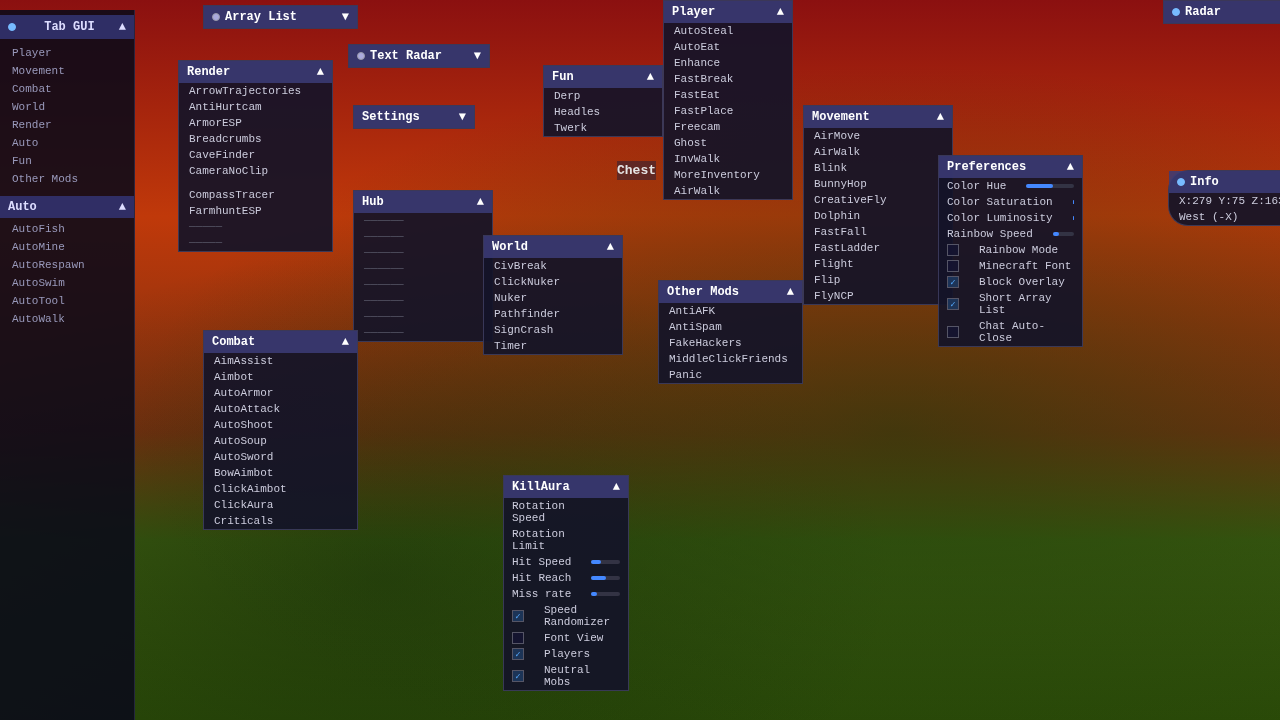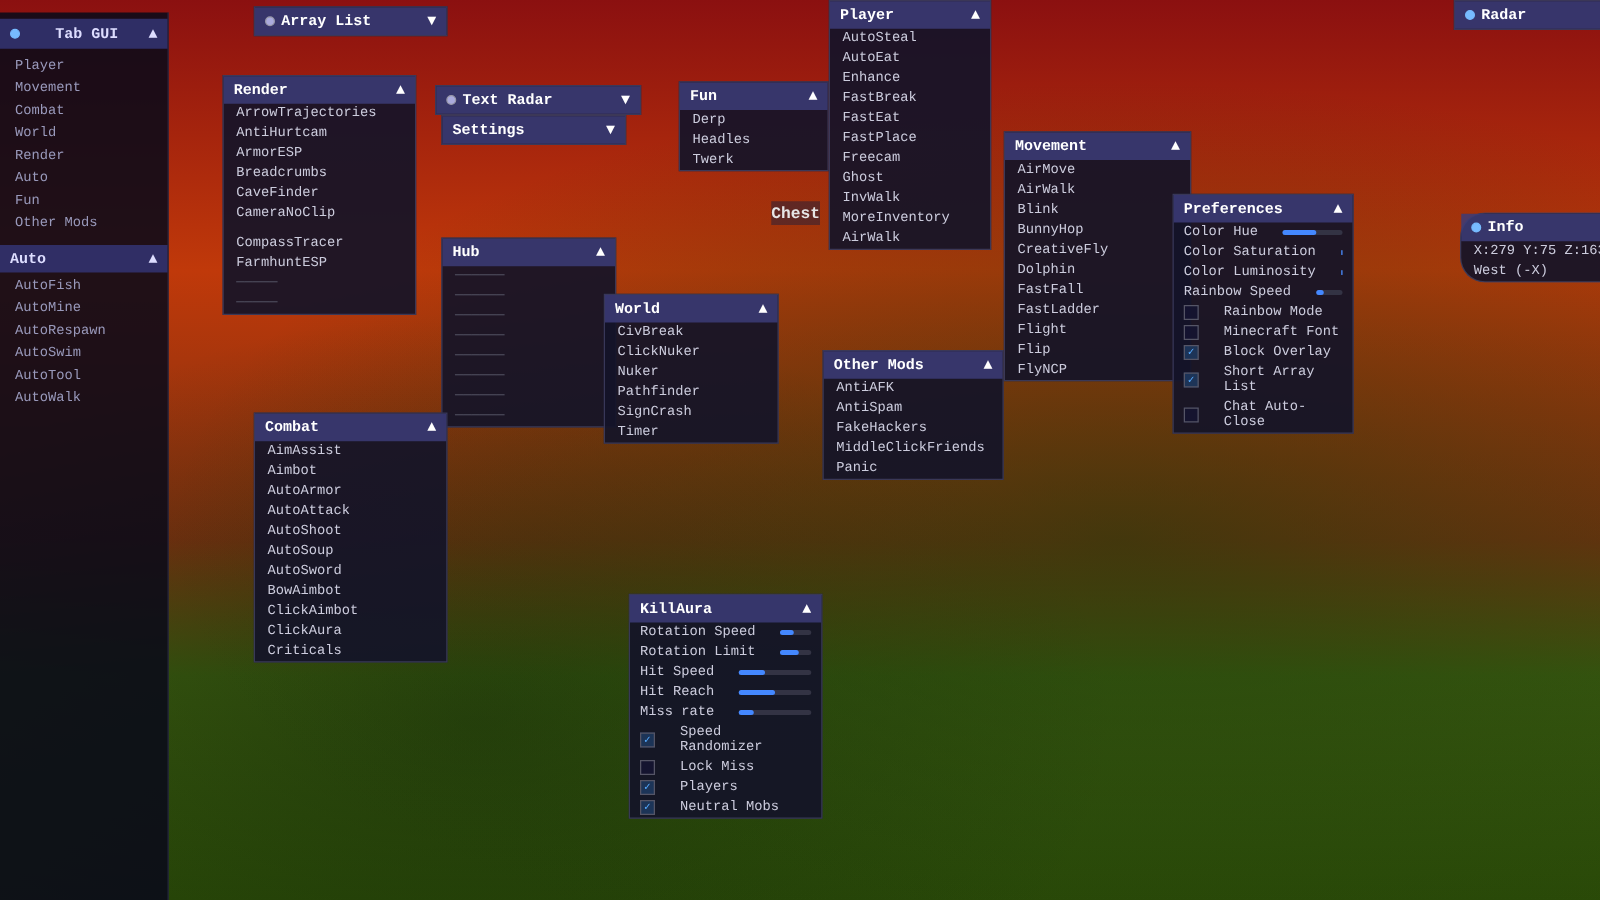--- a/index.html
+++ b/index.html
@@ -162,31 +162,31 @@
     }
     .slider-fill {
       height: 100%;
       background: #48f;
       border-radius: 2px;
     }
 
     
     #panel-tab-gui { left: 0; top: 10px; width: 135px; }
     #panel-array-list { left: 155px; top: 5px; width: 155px; }
-    #panel-text-radar { left: 300px; top: 68px; width: 165px; text-align: right; }
-    #panel-settings { left: 305px; top: 92px; width: 148px; }
+    #panel-text-radar { left: 300px; top: 44px; width: 142px; text-align: right; }
+    #panel-settings { left: 305px; top: 105px; width: 122px; }
     #panel-hub { left: 305px; top: 190px; width: 140px; }
     #panel-render { left: 130px; top: 60px; width: 155px; }
     #panel-combat { left: 155px; top: 330px; width: 155px; }
     #panel-fun { left: 495px; top: 65px; width: 120px; }
     #panel-world { left: 435px; top: 235px; width: 140px; }
     #panel-player { left: 615px; top: 0; width: 130px; }
     #panel-other-mods-right { left: 610px; top: 280px; width: 145px; }
     #panel-movement { left: 755px; top: 105px; width: 150px; }
-    #panel-killaura { left: 455px; top: 475px; width: 155px; }
+    #panel-killaura { left: 455px; top: 475px; width: 126px; }
     #panel-preferences { left: 890px; top: 155px; width: 145px; }
     #panel-radar { left: 1115px; top: 0; width: 138px; }
     #panel-info { left: 1120px; top: 170px; width: 155px; border-radius: 20px; }
 
     
     .chest-label {
       position: absolute;
       left: 617px;
       top: 161px;
       color: #e5e5e5;
@@ -419,21 +419,21 @@
       <div class="slider-fill" style="width:20%;"></div>
     </div>
   </div>
 
   <div class="cb-item">
     <div class="cb-box checked">✓</div>
     <span>Speed Randomizer</span>
   </div>
   <div class="cb-item">
     <div class="cb-box"></div>
-    <span>Lock Miss</span>
+    <span>Font View</span>
   </div>
   <div class="cb-item">
     <div class="cb-box checked">✓</div>
     <span>Players</span>
   </div>
   <div class="cb-item">
     <div class="cb-box checked">✓</div>
     <span>Neutral Mobs</span>
   </div>
 </div>

